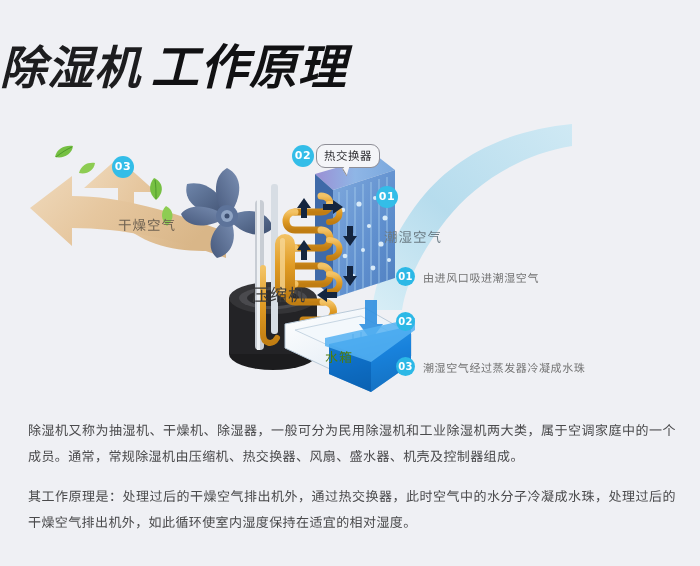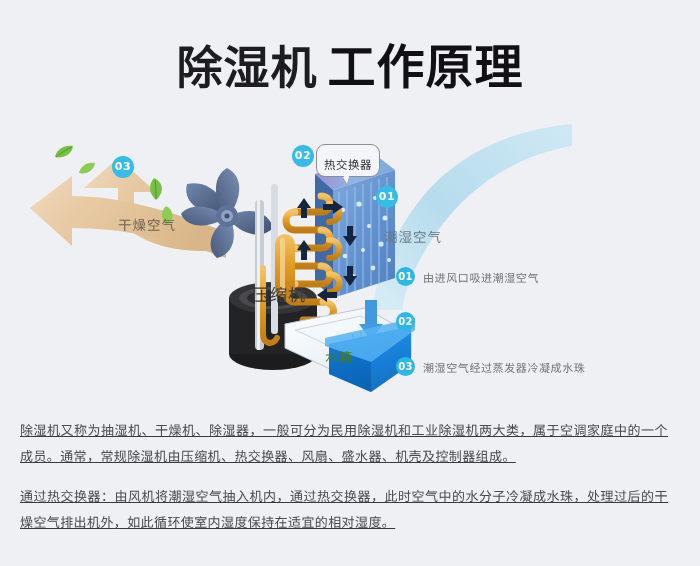--- a/index.html
+++ b/index.html
@@ -16,22 +16,23 @@
     overflow: hidden;
     font-family: "DejaVu Sans", "Liberation Sans", sans-serif;
     color: #3a3a3a;
   }
 
   
   .title-wrap {
     position: absolute;
     left: 0; top: 28px;
     width: 700px;
-    text-align: center;
+    text-align: left;
     white-space: nowrap;
+    font-style: italic;
   }
   .title-a {
     font-size: 46px;
     font-weight: bold;
     letter-spacing: 1px;
     color: #1d1d1f;
     font-family: "DejaVu Sans", "Liberation Sans", sans-serif;
   }
   .title-b {
     font-size: 48px;
@@ -101,21 +102,21 @@
     letter-spacing: .5px;
   }
   .badge-03 { left: 112px; top: 38px; }
   .badge-02 { left: 292px; top: 27px; }
   .badge-01 { left: 376px; top: 68px; }
 
   
   .bubble {
     position: absolute;
     left: 316px; top: 26px;
-    padding: 11px 7px 4px 7px;
+    padding: 2px 7px 4px 7px;
     border: 1px solid #8e8e96;
     border-radius: 9px;
     background: #f4f5f8;
     font-size: 11.5px;
     color: #2f2f33;
     letter-spacing: .5px;
     white-space: nowrap;
   }
   .bubble::after {
     content: "";
@@ -156,23 +157,22 @@
   .legend-text {
     font-size: 11px;
     color: #737373;
     letter-spacing: .6px;
     white-space: nowrap;
   }
 
   
   .body-copy {
     position: absolute;
-    left: 20px; top: 418px;
+    left: 28px; top: 418px;
     width: 648px;
-    text-decoration: underline;
   }
   .para {
     font-size: 13px;
     line-height: 26px;
     color: #4a4a4c;
     letter-spacing: .4px;
     margin: 0 0 14px 0;
     text-align: justify;
   }
 </style>
@@ -407,14 +407,14 @@
     <div class="legend-badge">02</div>
   </div>
   <div class="legend-row">
     <div class="legend-badge">03</div>
     <div class="legend-text">潮湿空气经过蒸发器冷凝成水珠</div>
   </div>
 </div>
 
 <div class="body-copy">
   <p class="para">除湿机又称为抽湿机、干燥机、除湿器，一般可分为民用除湿机和工业除湿机两大类，属于空调家庭中的一个成员。通常，常规除湿机由压缩机、热交换器、风扇、盛水器、机壳及控制器组成。</p>
-  <p class="para">通过热交换器：由风机将潮湿空气抽入机内，通过热交换器，此时空气中的水分子冷凝成水珠，处理过后的干燥空气排出机外，如此循环使室内湿度保持在适宜的相对湿度。</p>
+  <p class="para">其工作原理是：处理过后的干燥空气排出机外，通过热交换器，此时空气中的水分子冷凝成水珠，处理过后的干燥空气排出机外，如此循环使室内湿度保持在适宜的相对湿度。</p>
 </div>
 
 </body></html>

